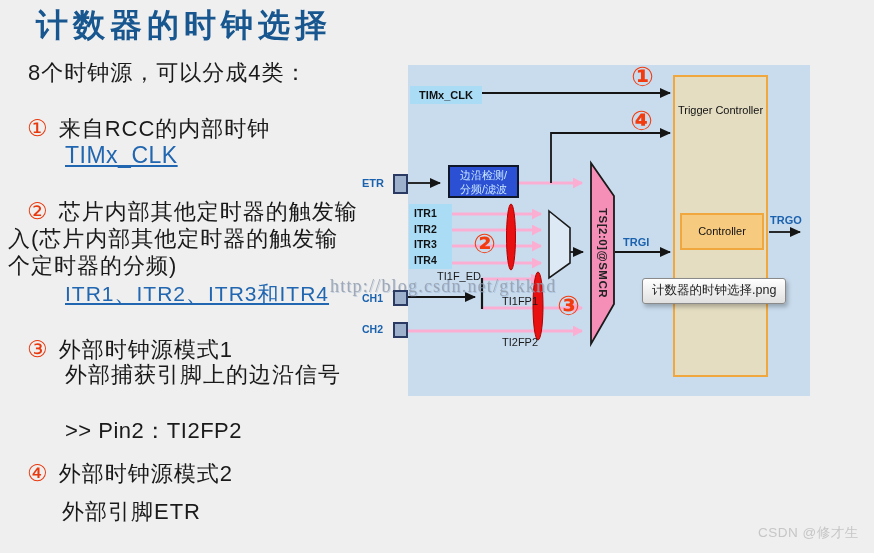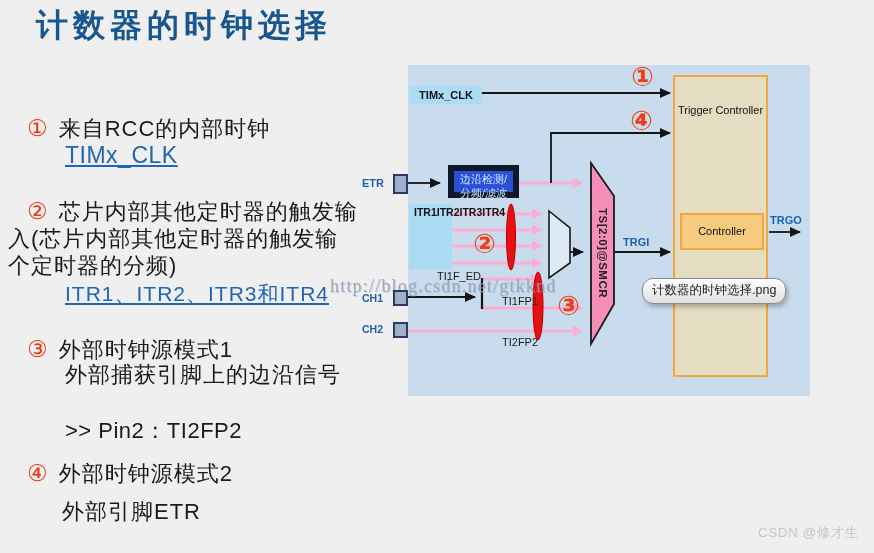--- a/index.html
+++ b/index.html
@@ -42,33 +42,33 @@
     white-space:nowrap;
   }
   svg.wires{left:0;top:0;z-index:2;pointer-events:none;}
   .lblbox{
     background:#aadcf6;color:#111;font-weight:bold;font-size:11px;
     z-index:4;
   }
   .timx{left:410px;top:86px;width:72px;height:18px;line-height:18px;text-align:center;}
   .itrbox{
     left:409px;top:204px;width:43px;height:65px;
-    display:flex;flex-direction:row;justify-content:space-around;
+    display:flex;flex-direction:column;justify-content:space-around;
     padding:1px 0 1px 5px;box-sizing:border-box;
   }
   .itrbox div{line-height:14px;font-size:10.5px;}
   .bluelbl{
     color:#1b62ae;font-weight:bold;font-size:11px;z-index:4;white-space:nowrap;
   }
   .pinbox{
     background:#9db0cc;border:2px solid #2a3a63;box-sizing:border-box;z-index:4;
   }
   .edgebox{
     left:448px;top:165px;width:71px;height:33px;
-    background:#2b50d4;border:6px solid #0f172a;box-sizing:border-box;
+    background:#2b50d4;border:2px solid #0f172a;box-sizing:border-box;
     color:#c8e6ff;font-size:11px;line-height:14px;text-align:center;
     padding-top:1px;z-index:4;
   }
   .siglbl{color:#1a1a1a;font-size:11px;z-index:4;white-space:nowrap;}
   .badge{
     color:#f23c10;font-size:27px;font-weight:bold;z-index:5;line-height:27px;
   }
   .tsmux-text{
     left:518px;top:247px;width:170px;text-align:center;
     font-size:11.5px;font-weight:600;color:#222;
@@ -85,35 +85,36 @@
   .ctrlbox{
     left:680px;top:213px;width:84px;height:37px;
     background:#f6ca7f;border:2px solid #f0a73e;box-sizing:border-box;
     line-height:33px;text-align:center;font-size:11px;color:#111;z-index:4;
   }
   .tooltip{
     left:642px;top:278px;z-index:6;
     display:inline-block;white-space:nowrap;
     font-size:12.5px;color:#222;
     padding:3px 9px 4px 9px;
-    border:1px solid #8a8a8a;border-radius:11px;
+    border:1px solid #8a8a8a;border-radius:3px;
     background:linear-gradient(#ffffff,#e0e0e0);
     box-shadow:2px 3px 4px rgba(0,0,0,0.25);
   }
   .credit{
     left:758px;top:524px;font-size:13.5px;color:#c6c6c6;z-index:4;letter-spacing:0.5px;
   }
 </style>
 </head>
 <body>
 
 <div id="app">
 
   <div class="abs page-title">计数器的时钟选择</div>
 
+  <div class="abs tl" style="left:28px;top:60px">8个时钟源，可以分成4类：</div>
 
   <div class="abs tl" style="left:27px;top:115px">
     <span class="num">①</span><span>来自RCC的内部时钟</span>
   </div>
   <div class="abs tl link latin" style="left:65px;top:142px;font-size:23px">TIMx_CLK</div>
 
   <div class="abs tl" style="left:27px;top:198px">
     <span class="num">②</span><span>芯片内部其他定时器的触发输</span>
   </div>
   <div class="abs tl" style="left:8px;top:226px">入(芯片内部其他定时器的触发输</div>

